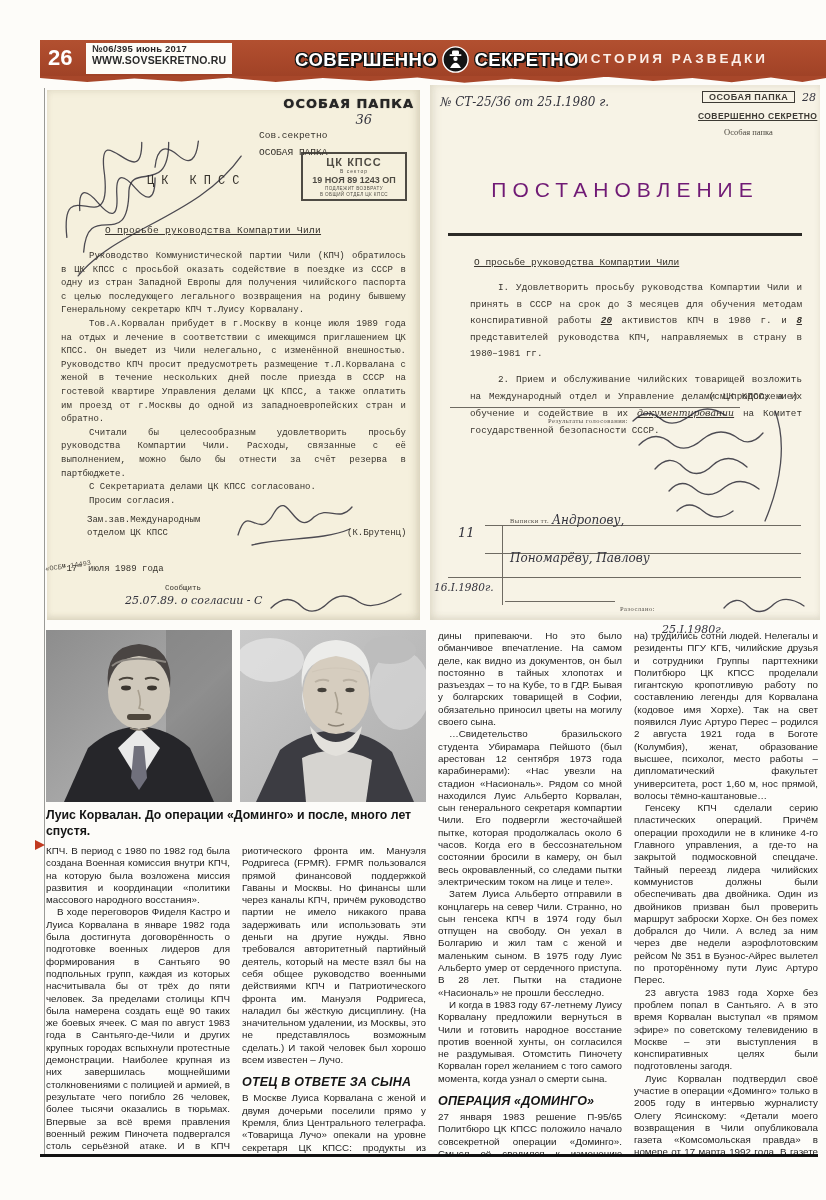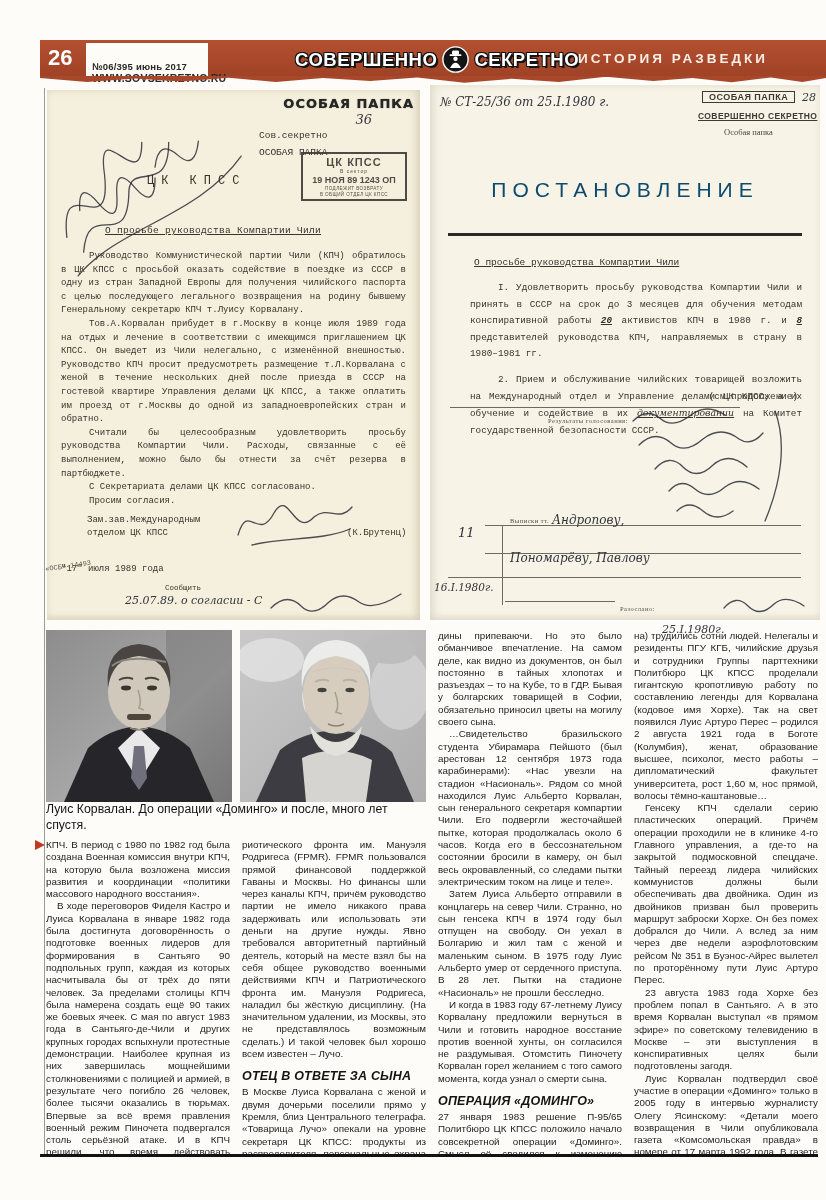--- a/index.html
+++ b/index.html
@@ -5,22 +5,22 @@
   html,body{margin:0;padding:0;background:#e8e8e8;}
   .page{position:relative;width:826px;height:1200px;margin:0 auto;background:#fdfcf9;overflow:hidden;
         font-family:"Liberation Sans",sans-serif;color:#1c1c1c;}
 
   
   .header{position:absolute;left:40px;top:40px;width:786px;height:37px;background:#ad4a2c;
           background:linear-gradient(180deg,#b25030 0%,#a8472a 60%,#9f4226 100%);}
   .header::after{content:"";position:absolute;left:0;right:0;bottom:-6px;height:7px;background:#a8472a;
           clip-path:polygon(0 0,100% 0,100% 30%,97% 85%,93% 20%,88% 90%,83% 30%,78% 70%,72% 10%,66% 85%,60% 40%,54% 95%,48% 20%,42% 70%,36% 30%,30% 85%,24% 25%,18% 78%,12% 35%,6% 85%,0 30%);}
   .pagenum{position:absolute;left:8px;top:5px;font-size:22px;font-weight:700;color:#fff;}
-  .issuebox{position:absolute;left:46px;top:3px;width:122px;height:31px;background:#fdfcf7;
-            padding:18px 6px;box-sizing:border-box;}
+  .issuebox{position:absolute;left:46px;top:3px;width:146px;height:31px;background:#fdfcf7;
+            padding:0 6px;box-sizing:border-box;}
   .issue{font-size:9.5px;font-weight:700;color:#2a2a2a;letter-spacing:.2px;}
   .site{font-size:10.5px;font-weight:700;color:#2a2a2a;margin-top:0;letter-spacing:.2px;}
   .brand{position:absolute;left:255px;top:6px;width:290px;display:flex;align-items:center;gap:5px;
          font-weight:700;font-size:18.5px;color:#fff;letter-spacing:.5px;white-space:nowrap;
          text-shadow:-1px -1px 0 #141414,1px -1px 0 #141414,-1px 1px 0 #141414,1px 1px 0 #141414,2px 2px 0 #141414;}
   .emblem{flex:0 0 auto;width:27px;height:27px;}
   .section{position:absolute;right:58px;top:11px;font-size:13.5px;font-weight:700;color:#fbeee7;letter-spacing:3px;}
 
   
   .left-rule{position:absolute;left:44px;top:88px;width:1px;height:1068px;background:#9a9a96;}
@@ -37,21 +37,21 @@
                 font-family:"DejaVu Sans",sans-serif;text-shadow:0 0 1px #44403a;}
   .hw{font-family:"DejaVu Serif",serif;font-style:italic;color:#33333d;}
   .stampbox{border:2px solid #3d3a34;color:#3d3a34;text-align:center;padding:2px 3px;box-sizing:border-box;opacity:.9;}
   .stampbox .s1{font-weight:700;font-size:11px;letter-spacing:1px;}
   .stampbox .s2{font-size:5px;letter-spacing:1px;}
   .stampbox .s3{font-weight:700;font-size:9px;margin:1px 0;}
   .stampbox .s4{font-size:4.6px;letter-spacing:.4px;line-height:5.6px;}
   .ldoc-title{font-size:9.5px;text-decoration:underline;letter-spacing:.3px;}
   .ldoc-body{font-size:9px;line-height:13.6px;text-align:justify;}
   .ldoc-p{margin:0;text-indent:28px;}
-  .rdoc-title{font-size:21px;letter-spacing:6px;color:#0c4a6e;font-weight:500;text-align:center;}
+  .rdoc-title{font-size:21px;letter-spacing:6px;color:#701a75;font-weight:500;text-align:center;}
   .rdoc-sub{font-weight:700;font-size:12.3px;text-align:center;color:#2c2a27;}
   .rdoc-bar{height:3px;background:#2c2a27;}
   .rdoc-subject{font-size:9.5px;text-decoration:underline;}
   .rdoc-p{font-size:9.3px;line-height:16.5px;text-align:justify;text-indent:28px;margin:0;}
   .hw-num{text-decoration:underline;font-style:italic;font-weight:700;}
   .hw-word{font-family:"DejaVu Serif",serif;font-style:italic;text-decoration:underline;}
   .tinylabel{font-size:6.5px;color:#55504a;letter-spacing:.5px;font-family:"Liberation Serif",serif;}
   .hline{position:absolute;height:1px;background:#6e6a62;}
   .vline{position:absolute;width:1px;background:#6e6a62;}
   .sig-svg path{fill:none;stroke:#2e2d38;stroke-width:1.3;stroke-linecap:round;opacity:.85;}
@@ -59,21 +59,21 @@
   
   .article{position:absolute;left:46px;top:630px;width:772px;height:524px;display:grid;
            grid-template-columns:repeat(4,1fr);grid-template-rows:auto 1fr;column-gap:12px;}
   .cell{overflow:hidden;}
   .photo-block{grid-column:1/3;grid-row:1;margin-bottom:6px;}
   .c1{grid-column:1;grid-row:2;} .c2{grid-column:2;grid-row:2;}
   .c3{grid-column:3;grid-row:1/3;} .c4{grid-column:4;grid-row:1/3;}
   .photos{display:flex;gap:8px;}
   .photo{width:186px;height:172px;overflow:hidden;background:#9a9a9a;}
   .photo svg{display:block;}
-  .photo-caption{font-weight:400;font-size:12.3px;line-height:15.5px;color:#141414;}
+  .photo-caption{font-weight:700;font-size:12.3px;line-height:15.5px;color:#141414;margin-top:6px;}
   .col-p{margin:0;font-size:9.8px;line-height:12.3px;text-align:justify;text-indent:11px;color:#1d1d1d;}
   .col-h{font-size:12.5px;font-weight:700;margin:9px 0 3px;color:#141414;letter-spacing:.2px;font-style:italic;}
   .red-arrow{position:absolute;left:35px;top:840px;width:0;height:0;
              border-left:10px solid #c13a20;border-top:5px solid transparent;border-bottom:5px solid transparent;}
 </style>
 </head>
 <body>
 
 <div class="page">
 

